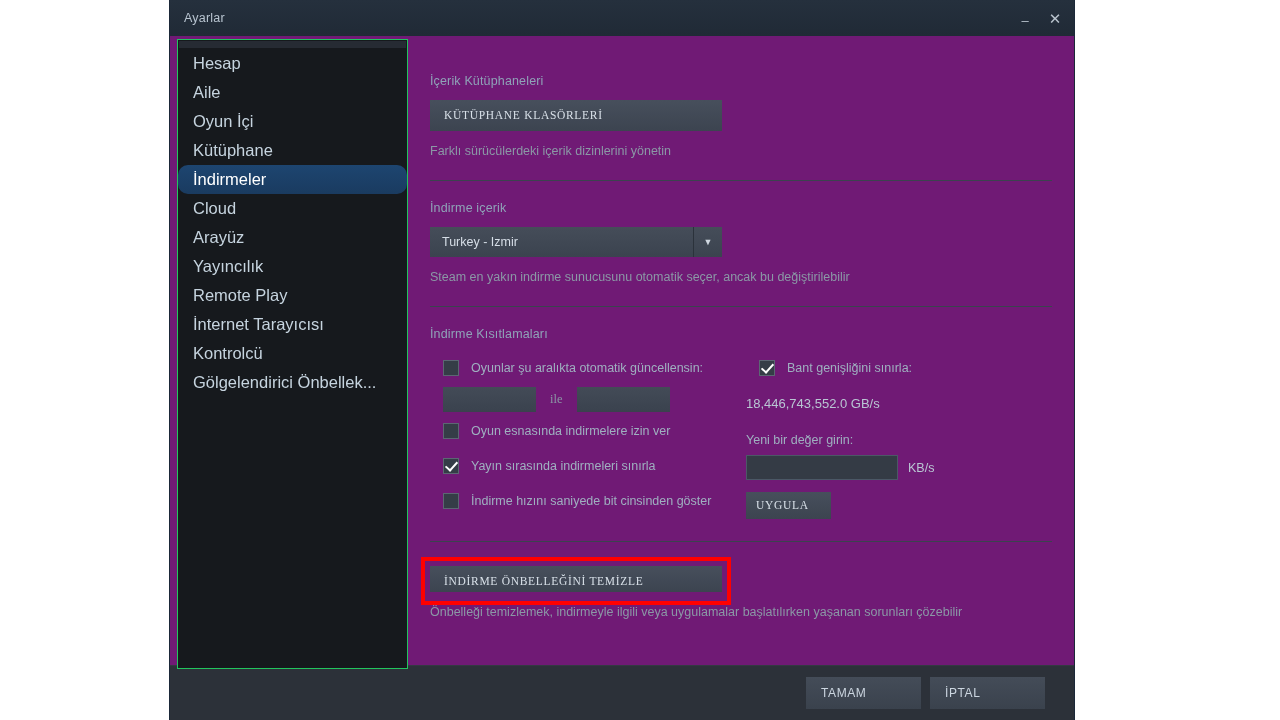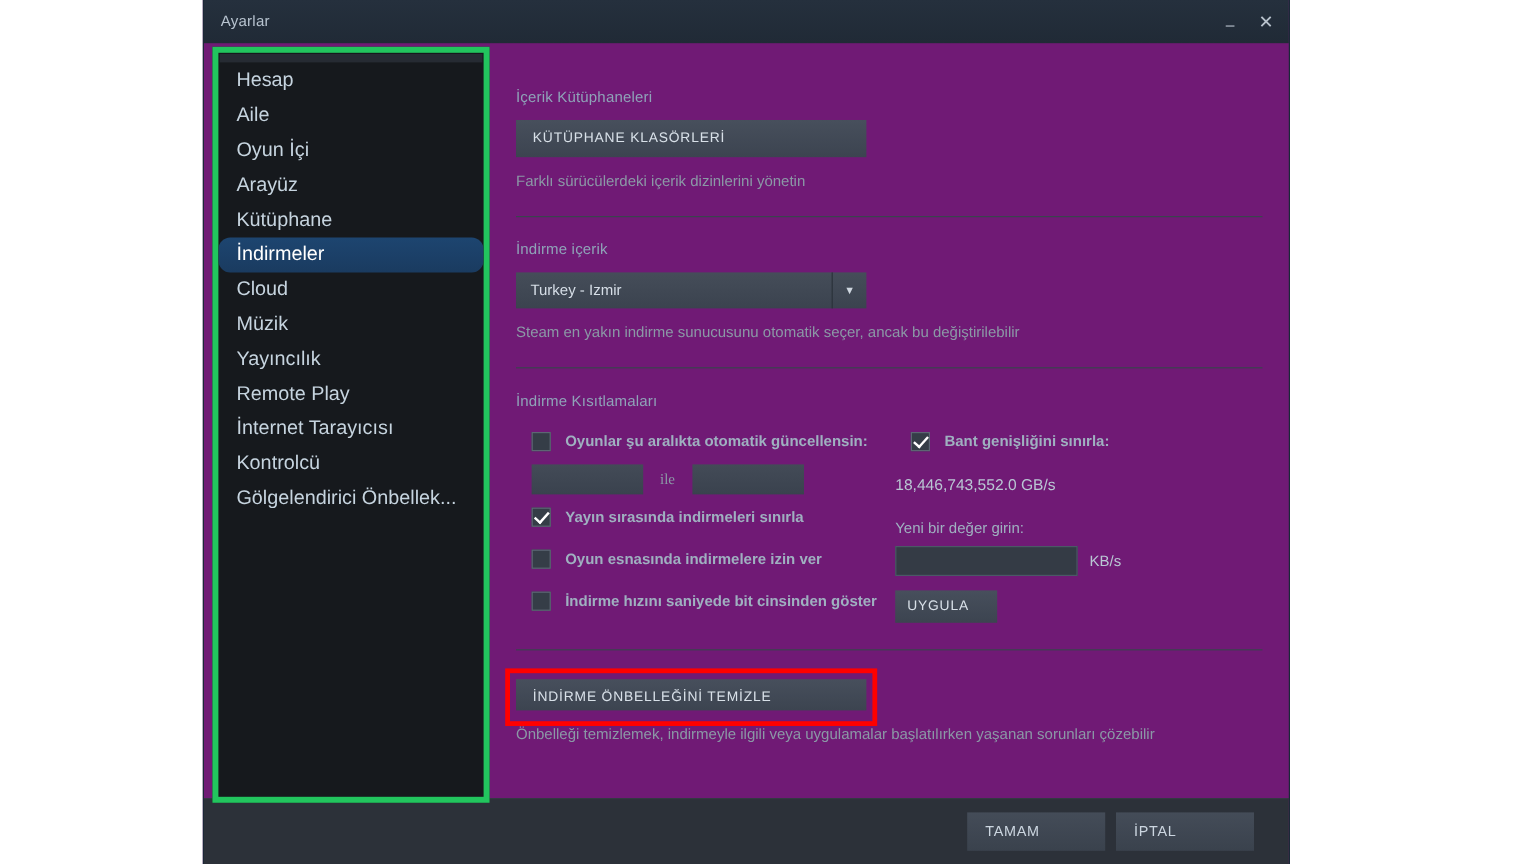--- a/index.html
+++ b/index.html
@@ -72,21 +72,21 @@
     position: relative;
     min-height: 0;
   }
 
   
   #sidebar {
     width: 231px;
     margin: 3px 0 0 7px;
     height: 630px;
     background: #16191d;
-    border: 5px solid #22c55e;
+    border: 1px solid #22c55e;
     box-sizing: border-box;
     flex: 0 0 auto;
     padding-top: 9px;
     position: relative;
     overflow: hidden;
   }
   #sidebar-top-strip {
     position: absolute;
     left: 1px; right: 1px; top: 1px;
     height: 7px;
@@ -142,21 +142,21 @@
     border: none;
     color: #d8e0e8;
     font-size: 11.5px;
     letter-spacing: .7px;
     padding: 0 14px;
     height: 29px;
     line-height: 29px;
     text-align: left;
     cursor: default;
     box-sizing: border-box;
-    font-family: Liberation Sans, sans-serif;
+    font-family: Liberation Serif, serif;
   }
 
   #library-folders-btn { width: 292px; height: 31px; line-height: 31px; }
 
   .combo {
     width: 292px;
     height: 30px;
     background: linear-gradient(to bottom, #454d59 0%, #3b434f 100%);
     display: flex;
     align-items: center;
@@ -187,21 +187,20 @@
     gap: 0;
   }
   #restrictions-left { width: 312px; flex: 0 0 auto; }
   #restrictions-right { flex: 1 1 auto; padding-left: 4px; }
 
   .check-row {
     display: flex;
     align-items: center;
     height: 30px;
     cursor: default;
-    font-weight: bold;
   }
   .check-row + .check-row { margin-top: 5px; }
   .checkbox {
     width: 16px;
     height: 16px;
     background: #353d47;
     border: 1px solid #5c6673;
     box-sizing: border-box;
     position: relative;
     flex: 0 0 auto;
@@ -338,25 +337,24 @@
   </div>
 
   <div id="dialog-body">
 
     <div id="sidebar">
       <div id="sidebar-top-strip"></div>
 
       <div class="nav-item">Hesap</div>
       <div class="nav-item">Aile</div>
       <div class="nav-item">Oyun İçi</div>
-      <div class="nav-item">Arayüz</div>
       <div class="nav-item">Kütüphane</div>
       <div class="nav-item selected">İndirmeler</div>
       <div class="nav-item">Cloud</div>
-      <div class="nav-item">Müzik</div>
+      <div class="nav-item">Arayüz</div>
       <div class="nav-item">Yayıncılık</div>
       <div class="nav-item">Remote Play</div>
       <div class="nav-item">İnternet Tarayıcısı</div>
       <div class="nav-item">Kontrolcü</div>
       <div class="nav-item">Gölgelendirici Önbellek...</div>
     </div>
 
     <div id="main-panel">
 
       
@@ -388,27 +386,27 @@
             <div class="check-label">Oyunlar şu aralıkta otomatik güncellensin:</div>
           </div>
 
           <div class="time-row">
             <input class="time-input" type="text" value="" style="">
             <div class="time-sep">ile</div>
             <input class="time-input" type="text" value="" style="">
           </div>
 
           <div class="check-row">
+            <div class="checkbox"></div>
+            <div class="check-label">Oyun esnasında indirmelere izin ver</div>
+          </div>
+
+          <div class="check-row">
             <div class="checkbox checked"></div>
             <div class="check-label">Yayın sırasında indirmeleri sınırla</div>
-          </div>
-
-          <div class="check-row">
-            <div class="checkbox"></div>
-            <div class="check-label">Oyun esnasında indirmelere izin ver</div>
           </div>
 
           <div class="check-row">
             <div class="checkbox"></div>
             <div class="check-label">İndirme hızını saniyede bit cinsinden göster</div>
           </div>
 
         </div>
 
         <div id="restrictions-right">

